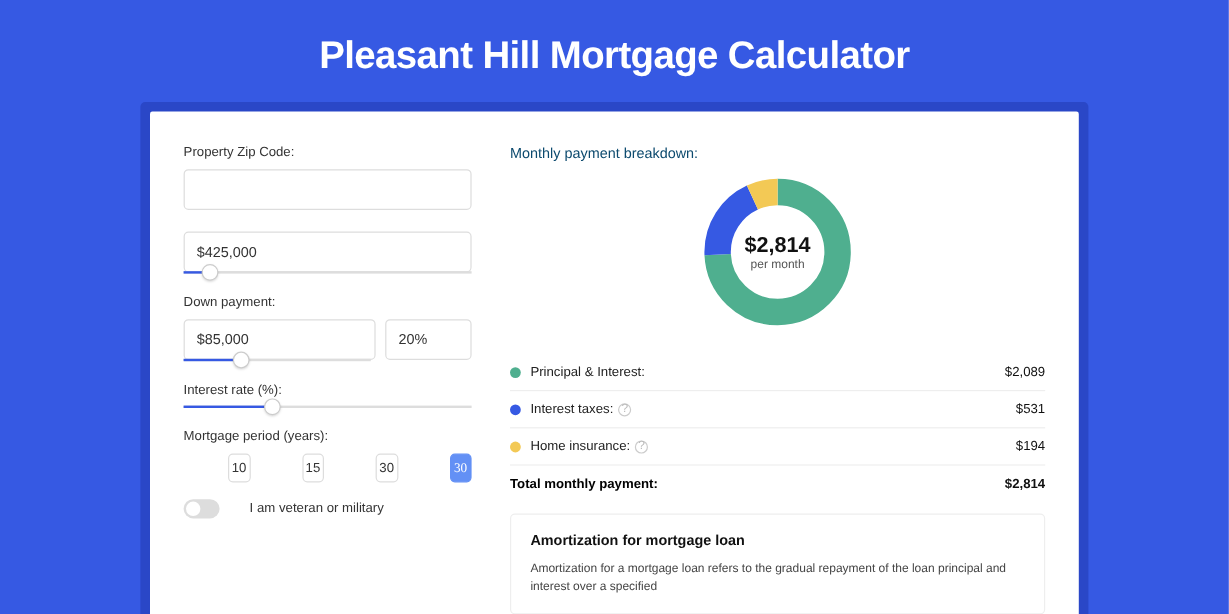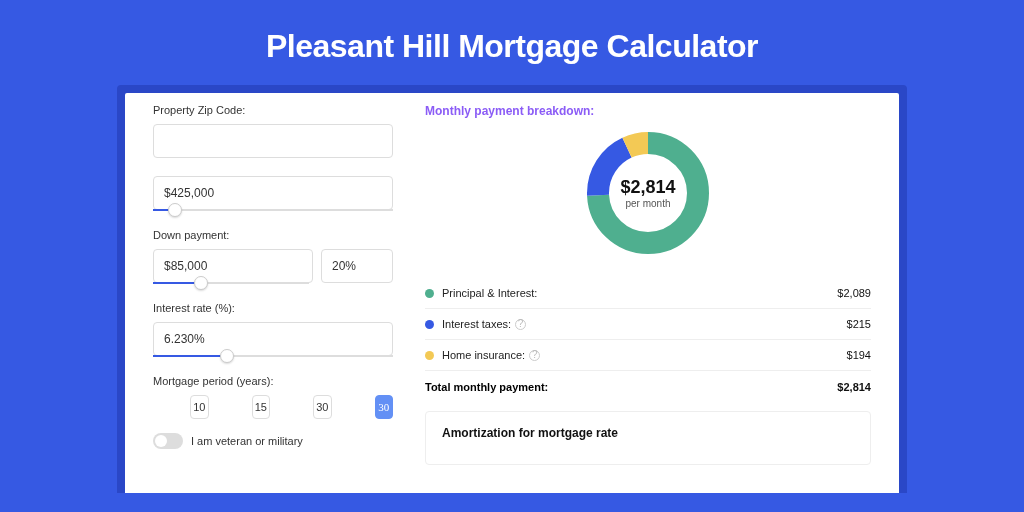--- a/index.html
+++ b/index.html
@@ -1,39 +1,39 @@
 <!DOCTYPE html>
 <html><head>
 <meta charset="utf-8">
 <style>
   * { box-sizing: border-box; margin: 0; padding: 0; font-family: -apple-system, BlinkMacSystemFont, "Segoe UI", Arial, sans-serif; }
   body { background: #3659e3; width: 1024px; height: 512px; overflow: hidden; }
   .page-title { text-align: center; color: #fff; font-size: 32px; font-weight: 700; padding: 28px 0 20px; letter-spacing: -0.5px; }
   .card-wrap { background: #2a47c7; padding: 8px 8px 0 8px; width: 790px; margin: 0 auto; border-radius: 4px 4px 0 0; }
-  .card { background: #fff; border-radius: 2px 2px 0 0; padding: 11px 28px 0 28px; display: flex; gap: 32px; min-height: 400px; }
+  .card { background: #fff; border-radius: 2px 2px 0 0; padding: 28px 28px 0 28px; display: flex; gap: 32px; min-height: 400px; }
   .left { width: 240px; flex-shrink: 0; }
   .right { flex: 1; }
   .fld-label { font-size: 11px; color: #333; margin-bottom: 8px; display: block; }
   .fld-input { width: 100%; height: 34px; border: 1px solid #ddd; border-radius: 4px; padding: 0 10px; font-size: 12px; color: #333; }
   .fld-block { margin-bottom: 18px; position: relative; }
   .two-col { display: flex; gap: 8px; }
   .two-col .fld-input:first-child { flex: 1; }
   .two-col .fld-input:last-child { width: 72px; }
   .slider-track { height: 2px; background: #ddd; position: relative; margin-top: -1px; }
   .slider-fill { height: 2px; background: #3659e3; position: absolute; left: 0; top: 0; }
   .slider-handle { width: 14px; height: 14px; background: #fff; border: 1px solid #ccc; border-radius: 50%; position: absolute; top: -6px; box-shadow: 0 1px 2px rgba(0,0,0,0.15); cursor: grab; }
   .period-pills { display: flex; gap: 6px; }
   .pill { width: 36px; height: 24px; border: 1px solid #ddd; border-radius: 4px; font-size: 11px; display: flex; align-items: center; justify-content: center; cursor: pointer; background: #fff; color: #333; margin-left: 37px; }
   .pill.active { background: #6390f5; color: #fff; border-color: #6390f5; font-family: Liberation Serif, serif; }
-  .toggle-row { display: flex; align-items: center; gap: 8px; margin-top: 14px; }
+  .toggle-row { display: flex; align-items: center; gap: 25px; margin-top: 14px; }
   .toggle { width: 30px; height: 16px; background: #ddd; border-radius: 10px; position: relative; cursor: pointer; }
   .toggle-knob { width: 12px; height: 12px; background: #fff; border-radius: 50%; position: absolute; top: 2px; left: 2px; }
   .toggle-label { font-size: 11px; color: #333; }
 
-  .section-title { font-size: 12px; font-weight: 700; color: #8b5cf6; margin-bottom: 12px; }
+  .section-title { font-size: 12px; font-weight: 400; color: #0c4a6e; margin-bottom: 12px; }
   .donut-wrap { display: flex; justify-content: center; margin-bottom: 22px; }
   .donut { position: relative; width: 126px; height: 126px; }
   .donut svg { transform: rotate(-90deg); }
   .donut-center { position: absolute; inset: 0; display: flex; flex-direction: column; align-items: center; justify-content: center; }
   .donut-amount { font-size: 18px; font-weight: 800; color: #111; }
   .donut-sub { font-size: 10px; color: #555; }
   .legend-row { display: flex; align-items: center; padding: 9px 0; border-bottom: 1px solid #eee; font-size: 11px; }
   .legend-row:last-of-type { border-bottom: 1px solid #eee; }
   .swatch { width: 9px; height: 9px; border-radius: 50%; margin-right: 8px; flex-shrink: 0; }
   .sw-green { background: #4faf8f; }
@@ -78,21 +78,20 @@
         <input class="fld-input" value="20%" style="">
       </div>
       <div class="slider-track" style="width:65%">
         <div class="slider-fill" style="width:31%"></div>
         <div class="slider-handle" style="left:calc(31% - 7px)"></div>
       </div>
     </div>
 
     <div class="fld-block">
       <label class="fld-label">Interest rate (%):</label>
-      <input class="fld-input" value="6.230%" style="">
       <div class="slider-track">
         <div class="slider-fill" style="width:31%"></div>
         <div class="slider-handle" style="left:calc(31% - 7px)"></div>
       </div>
     </div>
 
     <div class="fld-block" style="margin-bottom:10px">
       <label class="fld-label">Mortgage period (years):</label>
       <div class="period-pills">
         <div class="pill">10</div>
@@ -130,33 +129,34 @@
 
     <div class="legend-row">
       <span class="swatch sw-green"></span>
       <span class="legend-label">Principal &amp; Interest:</span>
       <span class="legend-val">$2,089</span>
     </div>
     <div class="legend-row">
       <span class="swatch sw-blue"></span>
       <span class="legend-label">Interest taxes:</span>
       <span class="info-icon">?</span>
-      <span class="legend-val">$215</span>
+      <span class="legend-val">$531</span>
     </div>
     <div class="legend-row">
       <span class="swatch sw-yellow"></span>
       <span class="legend-label">Home insurance:</span>
       <span class="info-icon">?</span>
       <span class="legend-val">$194</span>
     </div>
     <div class="legend-total">
       <span>Total monthly payment:</span>
       <span class="legend-val">$2,814</span>
     </div>
 
     <div class="amort-box">
-      <div class="amort-title">Amortization for mortgage rate</div>
+      <div class="amort-title">Amortization for mortgage loan</div>
+      <div class="amort-text">Amortization for a mortgage loan refers to the gradual repayment of the loan principal and interest over a specified</div>
     </div>
 
   </div>
 
 </div>
 </div>
 
 </body></html>

